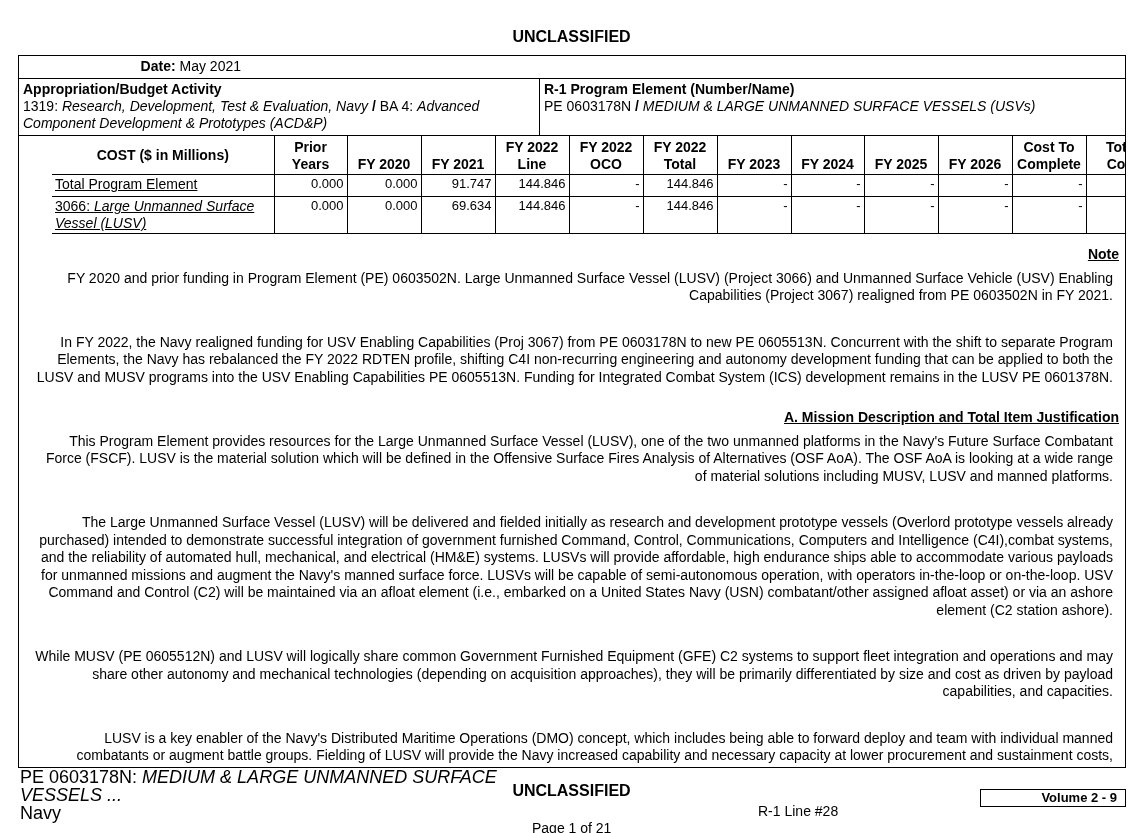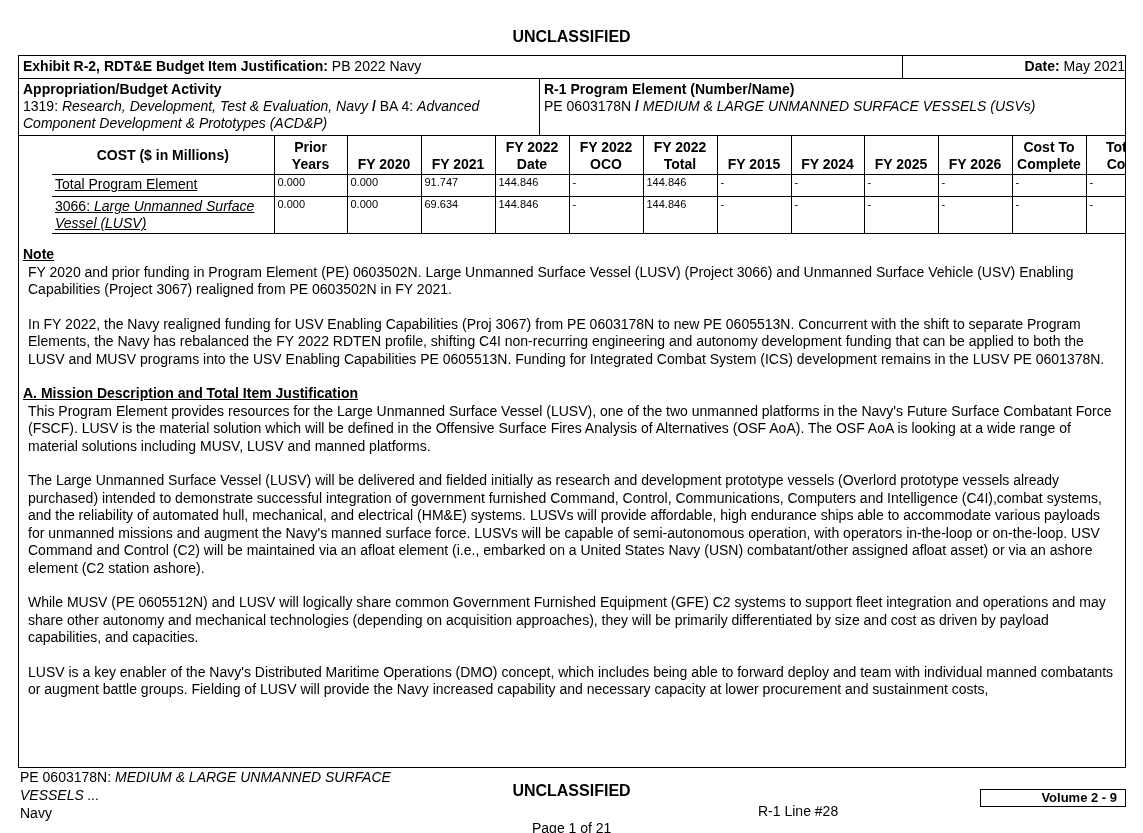--- a/index.html
+++ b/index.html
@@ -13,47 +13,43 @@
   .hdr1 .left { flex:1; padding-left:4px; border-right:1px solid #000; }
   .hdr1 .right { width:218px; padding-left:4px;text-align:right; }
   .hdr2 { display:flex; border-bottom:1px solid #000; height:56px;justify-content:space-between; }
   .hdr2 .left { width:512px; padding:2px 4px; border-right:1px solid #000; line-height:17px; }
   .hdr2 .right { flex:1; padding:2px 4px; line-height:17px; }
   b { font-weight:bold; }
   i { font-style:italic; }
   table.cost { border-collapse:collapse; width:100%; font-size:14px;margin-left:33px; }
   table.cost th, table.cost td { border:1px solid #000; }
   table.cost th { font-weight:bold; text-align:center; line-height:17px; padding:1px 2px; vertical-align:bottom; }
-  table.cost td { vertical-align:top; padding:1px 3px; font-size:11px; }
+  table.cost td { vertical-align:top; padding:1px 3px; text-align:right; font-size:13px; }
   table.cost td.label { text-align:left; font-size:14px; line-height:17px;text-decoration:underline; }
   table.cost tr:first-child th { border-top:none; }
   table.cost th:first-child, table.cost td:first-child { border-left:none; }
   table.cost th:last-child, table.cost td:last-child { border-right:none; }
-  .body { padding:2px 6px 0 4px; line-height:17.5px; font-size:14px; }
+  .body { padding:2px 6px 0 4px; line-height:17.5px; font-size:14px;text-align:right; }
   .sect { font-weight:bold; text-decoration:underline; }
-  .para { padding-left:5px; margin:0; }
+  .para { padding-left:5px; margin:6px; }
   .gap { height:17px; }
-  .footer-left { position:absolute; left:20px; top:768px; font-size:14px; line-height:18px; }
+  .footer-left { position:absolute; left:20px; top:768px; font-size:18px; line-height:18px; }
   .footer-center { position:absolute; left:0; width:1143px; text-align:center; top:782px; font-weight:bold; font-size:16px; }
   .footer-page { position:absolute; left:532px; top:820px; font-size:14px; }
   .footer-line { position:absolute; left:758px; top:803px; font-size:14px; }
   .footer-vol { position:absolute; left:980px; top:789px; width:146px; height:18px; border:1px solid #000;
                 box-sizing:border-box; text-align:right; padding-right:8px; font-weight:bold; font-size:13px; line-height:16px; }
 </style>
 </head>
 <body>
 
 <div class="top-class">UNCLASSIFIED</div>
 
 <div class="frame">
   <div class="hdr1">
-    <div class="left">
-      <b>Exhibit R-2, RDT&amp;E Budget Item Justification:</b>
-      <span>PB 2022 Navy</span>
-    </div>
     <div class="right">
       <b>Date:</b>
       <span>May 2021</span>
     </div>
   </div>
   <div class="hdr2">
     <div class="left">
       <b>Appropriation/Budget Activity</b><br>
       <span>1319:</span>
       <i>Research, Development, Test &amp; Evaluation, Navy</i><b> / </b><span>BA 4:</span>
@@ -80,24 +76,24 @@
         <col style="width:74px">
         <col style="width:74px">
         <col>
     </colgroup>
     <tbody>
         <tr>
       <th style="vertical-align:middle;height:36px"><span>COST ($ in Millions)</span></th>
       <th><span>Prior</span><br><span>Years</span></th>
       <th><span>FY 2020</span></th>
       <th><span>FY 2021</span></th>
-      <th><span>FY 2022</span><br><span>Date</span></th>
+      <th><span>FY 2022</span><br><span>Line</span></th>
       <th><span>FY 2022</span><br><span>OCO</span></th>
       <th><span>FY 2022</span><br><span>Total</span></th>
-      <th><span>FY 2015</span></th>
+      <th><span>FY 2023</span></th>
       <th><span>FY 2024</span></th>
       <th><span>FY 2025</span></th>
       <th><span>FY 2026</span></th>
       <th><span>Cost To</span><br><span>Complete</span></th>
       <th><span>Total</span><br><span>Cost</span></th>
     </tr>
     <tr>
       <td class="label" style="height:19px"><span>Total Program Element</span></td>
       <td>0.000</td>
       <td>0.000</td>

